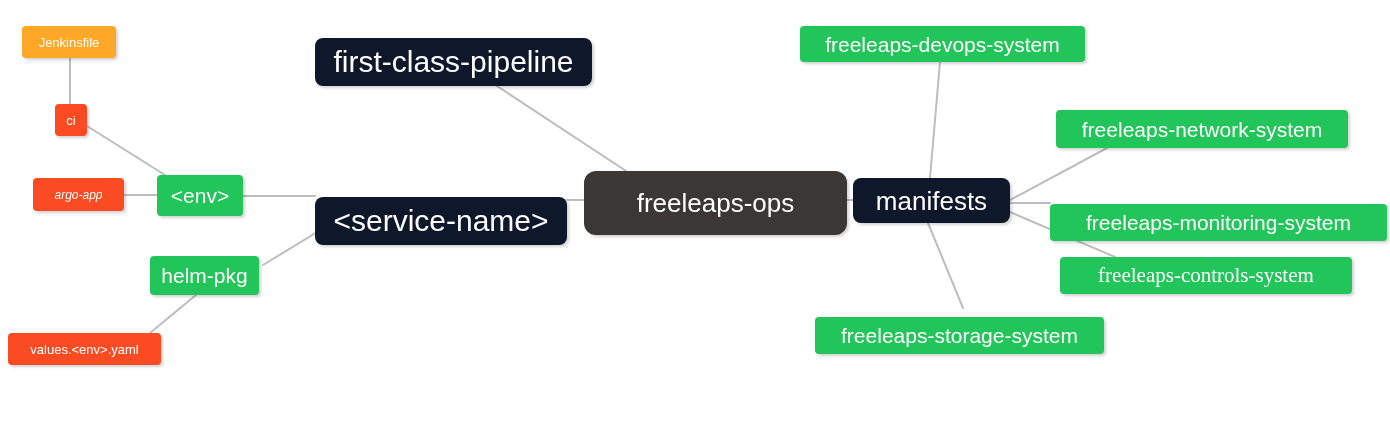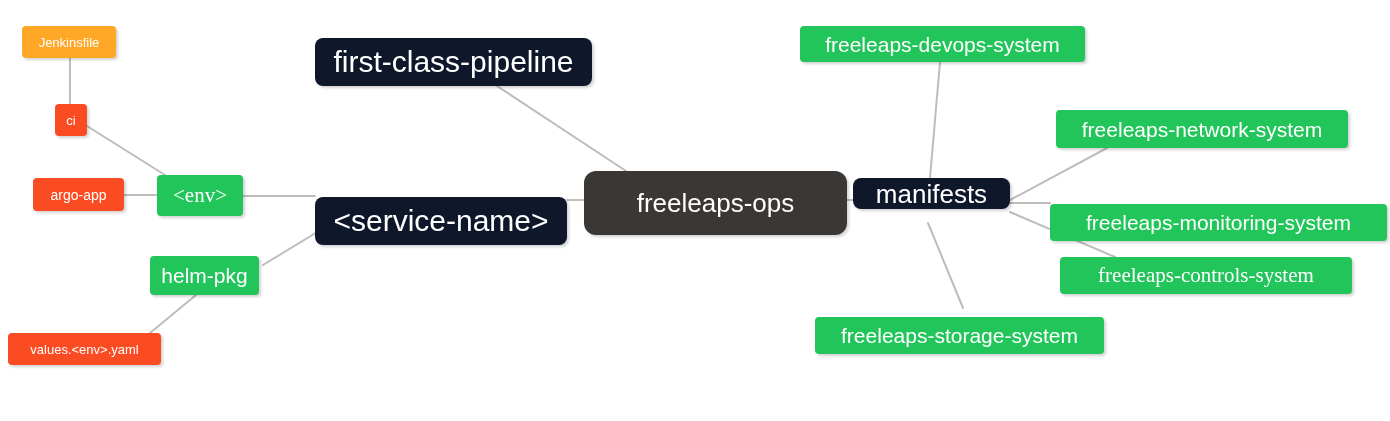--- a/index.html
+++ b/index.html
@@ -56,21 +56,21 @@
   }
   .node.orange {
     background: #ffa726;
   }
   .node.red {
     background: #fa4b22;
   }
   .size-xl { font-size: 30px; }
   .size-lg { font-size: 26px; }
   .size-md { font-size: 21px; }
-  .size-sm { font-size: 14px; }
+  .size-sm { font-size: 12px; font-style: italic; }
   .size-xs { font-size: 13px; }
   .size-xxs { font-size: 13px; }
 </style>
 </head>
 <body>
 
 <div id="mindmap">
   <svg id="edges" viewBox="0 0 1390 421" width="1390" height="421" aria-hidden="true">
       <line x1="70" y1="58" x2="70" y2="104" stroke="#bdbdbd" stroke-width="2" stroke-linecap="round"></line>
       <line x1="87" y1="126" x2="165" y2="175" stroke="#bdbdbd" stroke-width="2" stroke-linecap="round"></line>
@@ -84,26 +84,26 @@
       <line x1="930" y1="178" x2="940" y2="62" stroke="#bdbdbd" stroke-width="2" stroke-linecap="round"></line>
       <line x1="1010" y1="200" x2="1107" y2="148" stroke="#bdbdbd" stroke-width="2" stroke-linecap="round"></line>
       <line x1="1010" y1="203" x2="1050" y2="203" stroke="#bdbdbd" stroke-width="2" stroke-linecap="round"></line>
       <line x1="1010" y1="212" x2="1115" y2="257" stroke="#bdbdbd" stroke-width="2" stroke-linecap="round"></line>
       <line x1="928" y1="223" x2="963" y2="308" stroke="#bdbdbd" stroke-width="2" stroke-linecap="round"></line>
     </svg>
   <div id="node-layer">
       <div class="node orange size-xxs" style="left: 22px; top: 26px; width: 94px; height: 32px;">Jenkinsfile</div>
       <div class="node red size-xs" style="left: 55px; top: 104px; width: 32px; height: 32px;">ci</div>
       <div class="node red size-sm" style="left: 33px; top: 178px; width: 91px; height: 33px;">argo-app</div>
-      <div class="node green size-md" style="left: 157px; top: 175px; width: 86px; height: 41px; font-family: Liberation Serif, serif;">&lt;env&gt;</div>
+      <div class="node green size-md" style="left: 157px; top: 175px; width: 86px; height: 41px;">&lt;env&gt;</div>
       <div class="node green size-md" style="left: 150px; top: 256px; width: 109px; height: 39px;">helm-pkg</div>
       <div class="node red size-xs" style="left: 8px; top: 333px; width: 153px; height: 32px;">values.&lt;env&gt;.yaml</div>
       <div class="node blue size-xl" style="left: 315px; top: 38px; width: 277px; height: 48px;">first-class-pipeline</div>
       <div class="node blue size-xl" style="left: 315px; top: 172px; width: 252px; height: 48px; margin-top: 25px;">&lt;service-name&gt;</div>
       <div class="node root" style="left: 584px; top: 171px; width: 263px; height: 64px;">freeleaps-ops</div>
-      <div class="node blue size-lg" style="left: 853px; top: 178px; width: 157px; height: 31px;">manifests</div>
+      <div class="node blue size-lg" style="left: 853px; top: 178px; width: 157px; height: 45px;">manifests</div>
       <div class="node green size-md" style="left: 800px; top: 26px; width: 285px; height: 36px;">freeleaps-devops-system</div>
       <div class="node green size-md" style="left: 1056px; top: 110px; width: 292px; height: 38px;">freeleaps-network-system</div>
       <div class="node green size-md" style="left: 1050px; top: 204px; width: 337px; height: 37px;">freeleaps-monitoring-system</div>
       <div class="node green size-md" style="left: 1060px; top: 257px; width: 292px; height: 37px; font-family: Liberation Serif, serif;">freeleaps-controls-system</div>
       <div class="node green size-md" style="left: 815px; top: 308px; width: 289px; height: 37px; margin-top: 9px;">freeleaps-storage-system</div>
     </div>
 </div>
 
 </body></html>

